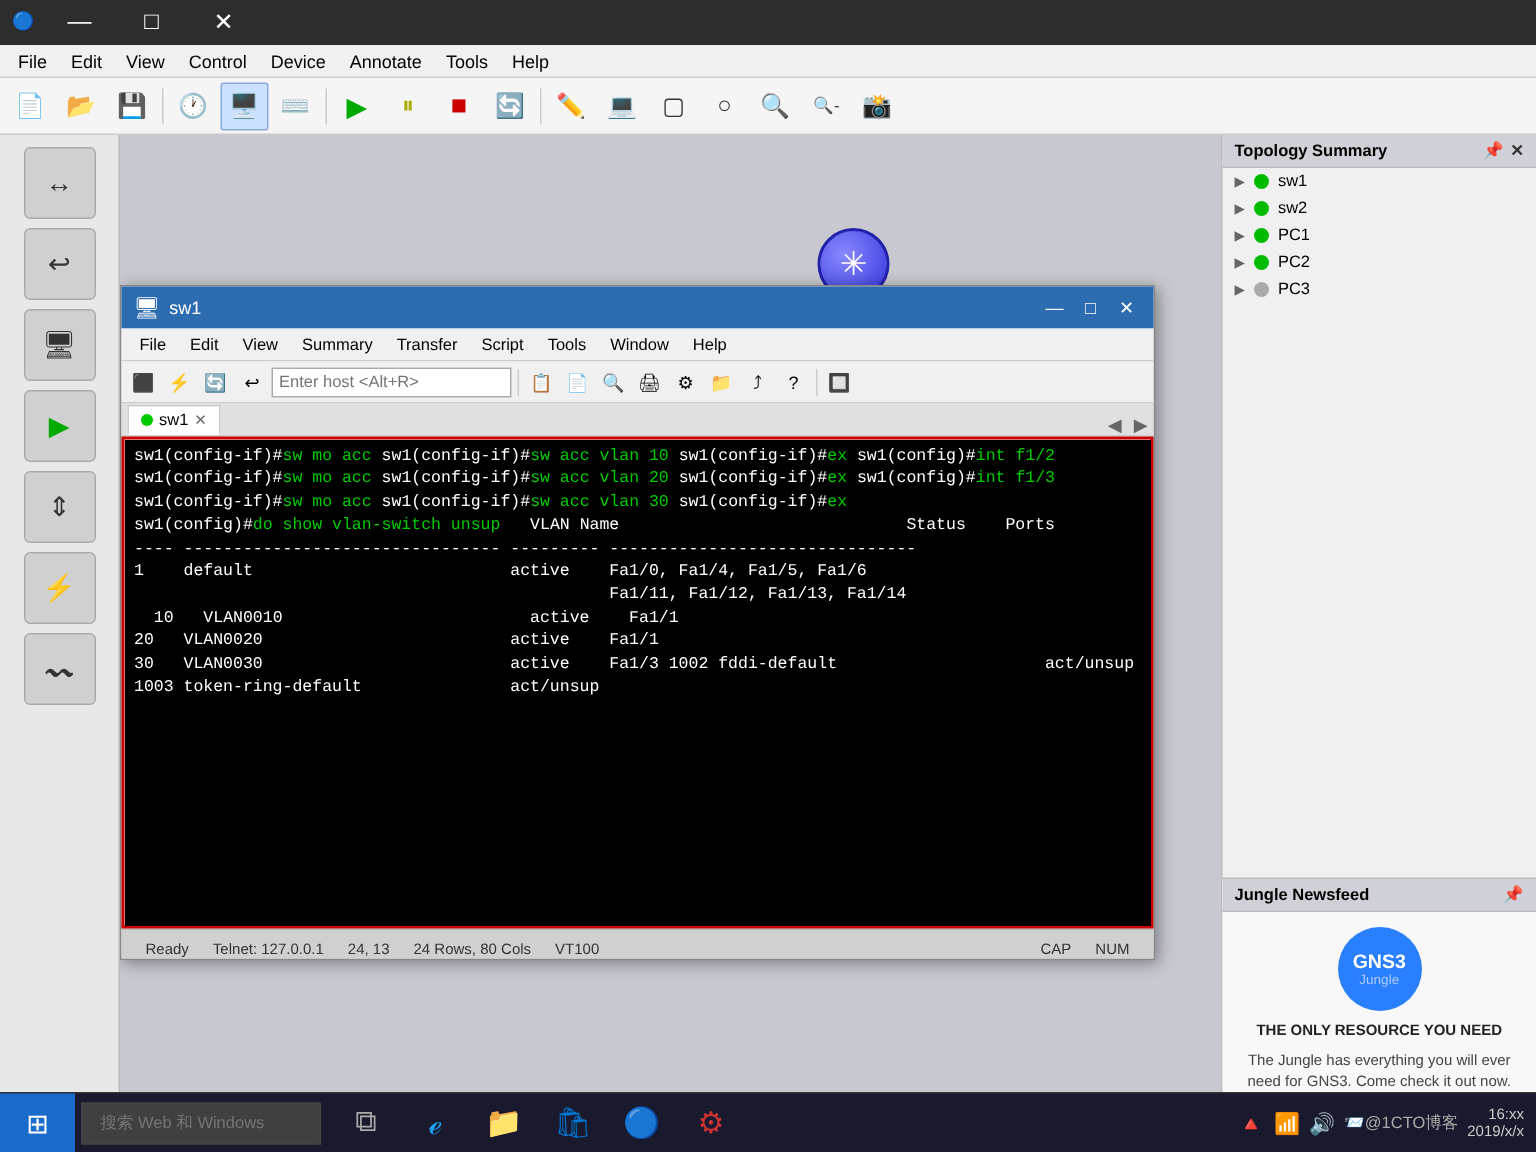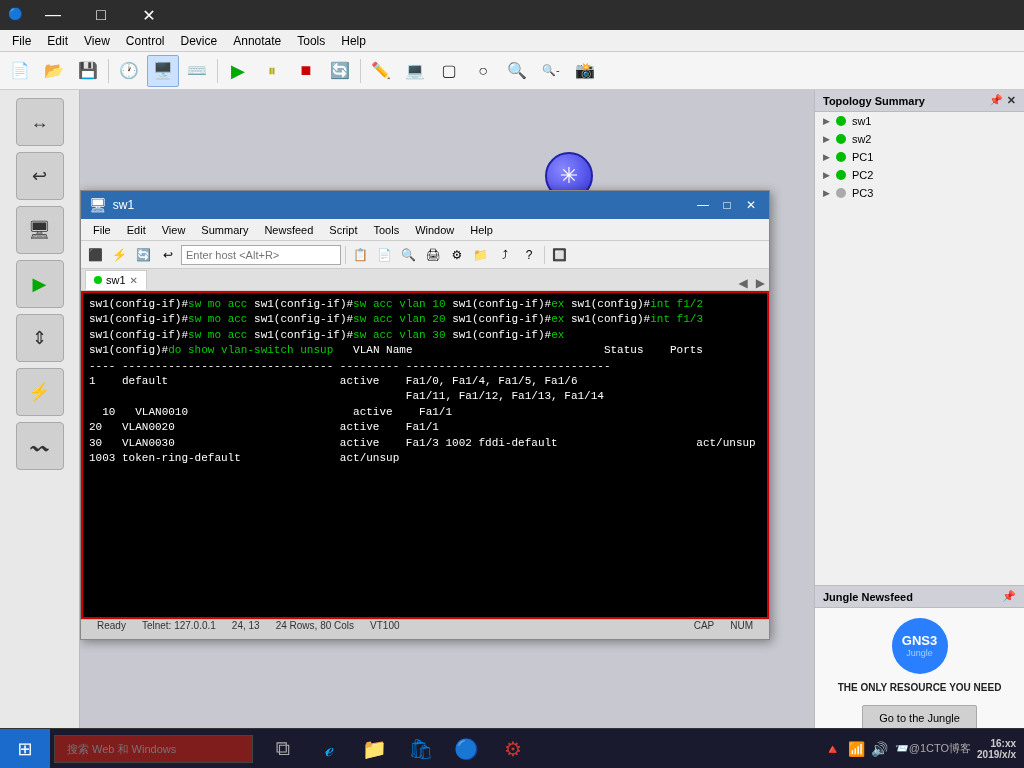--- a/index.html
+++ b/index.html
@@ -274,21 +274,21 @@
       overflow-y: auto;
       line-height: 1.4;
     }
     .term-output .green { color: #00cc00; }
     .term-output .line { white-space: pre; }
 
     .term-status-bar {
       height: 20px;
       background: #d0d0d0;
       display: flex;
-      align-items: flex-start;
+      align-items: flex-end;
       padding: 0 16px;
       font-size: 10px;
       color: #333;
       border-top: 1px solid #bbb;
       gap: 16px;
     }
     .term-status-spacer { flex: 1; }
 
     
     .gns3-toolbar {
@@ -339,27 +339,27 @@
     }
     .taskbar-start {
       width: 50px; height: 40px;
       background: #1a6bcc;
       display: flex; align-items: center; justify-content: center;
       cursor: pointer;
       color: white;
       font-size: 18px;
     }
     .taskbar-search {
-      background: #7f1d1d;
+      background: #404040;
       border: 1px solid #444;
       color: #ccc;
       padding: 4px 12px;
       font-size: 11px;
       height: 28px;
-      width: 199px;
+      width: 160px;
       margin: 0 4px;
     }
     .taskbar-items {
       display: flex;
       align-items: center;
       flex: 1;
       gap: 2px;
       padding: 0 4px;
     }
     .taskbar-item {
@@ -370,21 +370,21 @@
       font-size: 20px;
     }
     .taskbar-tray {
       display: flex;
       align-items: center;
       padding: 0 8px;
       gap: 6px;
       color: #ccc;
       font-size: 10px;
     }
-    .tray-time { text-align: right; font-weight: bold; }
+    .tray-time { text-align: right; }
     .tray-icon { font-size: 14px; cursor: pointer; }
   </style>
 </head>
 <body>
 
 <div class="title-bar">
   <div class="title-bar-icon">🔵</div>
   <div class="title-bar-controls">
     <button class="title-bar-btn">—</button>
     <button class="title-bar-btn">□</button>
@@ -473,21 +473,21 @@
           <button class="term-ctrl-btn">□</button>
           <button class="term-ctrl-btn">✕</button>
         </div>
       </div>
 
       <div class="term-menu-bar">
         <span class="term-menu-item">File</span>
         <span class="term-menu-item">Edit</span>
         <span class="term-menu-item">View</span>
         <span class="term-menu-item">Summary</span>
-        <span class="term-menu-item">Newsfeed</span>
+        <span class="term-menu-item">Transfer</span>
         <span class="term-menu-item">Script</span>
         <span class="term-menu-item">Tools</span>
         <span class="term-menu-item">Window</span>
         <span class="term-menu-item">Help</span>
       </div>
 
       <div class="term-toolbar">
         <button class="term-tb-btn">⬛</button>
         <button class="term-tb-btn" style="color:#ffaa00;">⚡</button>
         <button class="term-tb-btn">🔄</button>
@@ -606,20 +606,21 @@
         </div>
       </div>
       <div class="jungle-content">
         <div style="display:flex;align-items:center;justify-content:center;">
           <div style="width:56px;height:56px;background:#2a7fff;border-radius:50%;display:flex;align-items:center;justify-content:center;flex-direction:column;">
             <span style="color:white;font-size:13px;font-weight:bold;line-height:1.1;">GNS3</span>
             <span style="color:#aaccff;font-size:9px;">Jungle</span>
           </div>
         </div>
         <div style="font-size:10px;font-weight:bold;text-align:center;color:#222;">THE ONLY RESOURCE YOU NEED</div>
+        <div style="font-size:10px;color:#444;text-align:center;line-height:1.4;">The Jungle has everything you will ever need for GNS3. Come check it out now.</div>
         <button class="jungle-btn">Go to the Jungle</button>
       </div>
     </div>
   </div>
 </div>
 
 <div class="taskbar">
   <div class="taskbar-start">⊞</div>
   <input class="taskbar-search" placeholder="搜索 Web 和 Windows" style="">
   <div class="taskbar-items">

